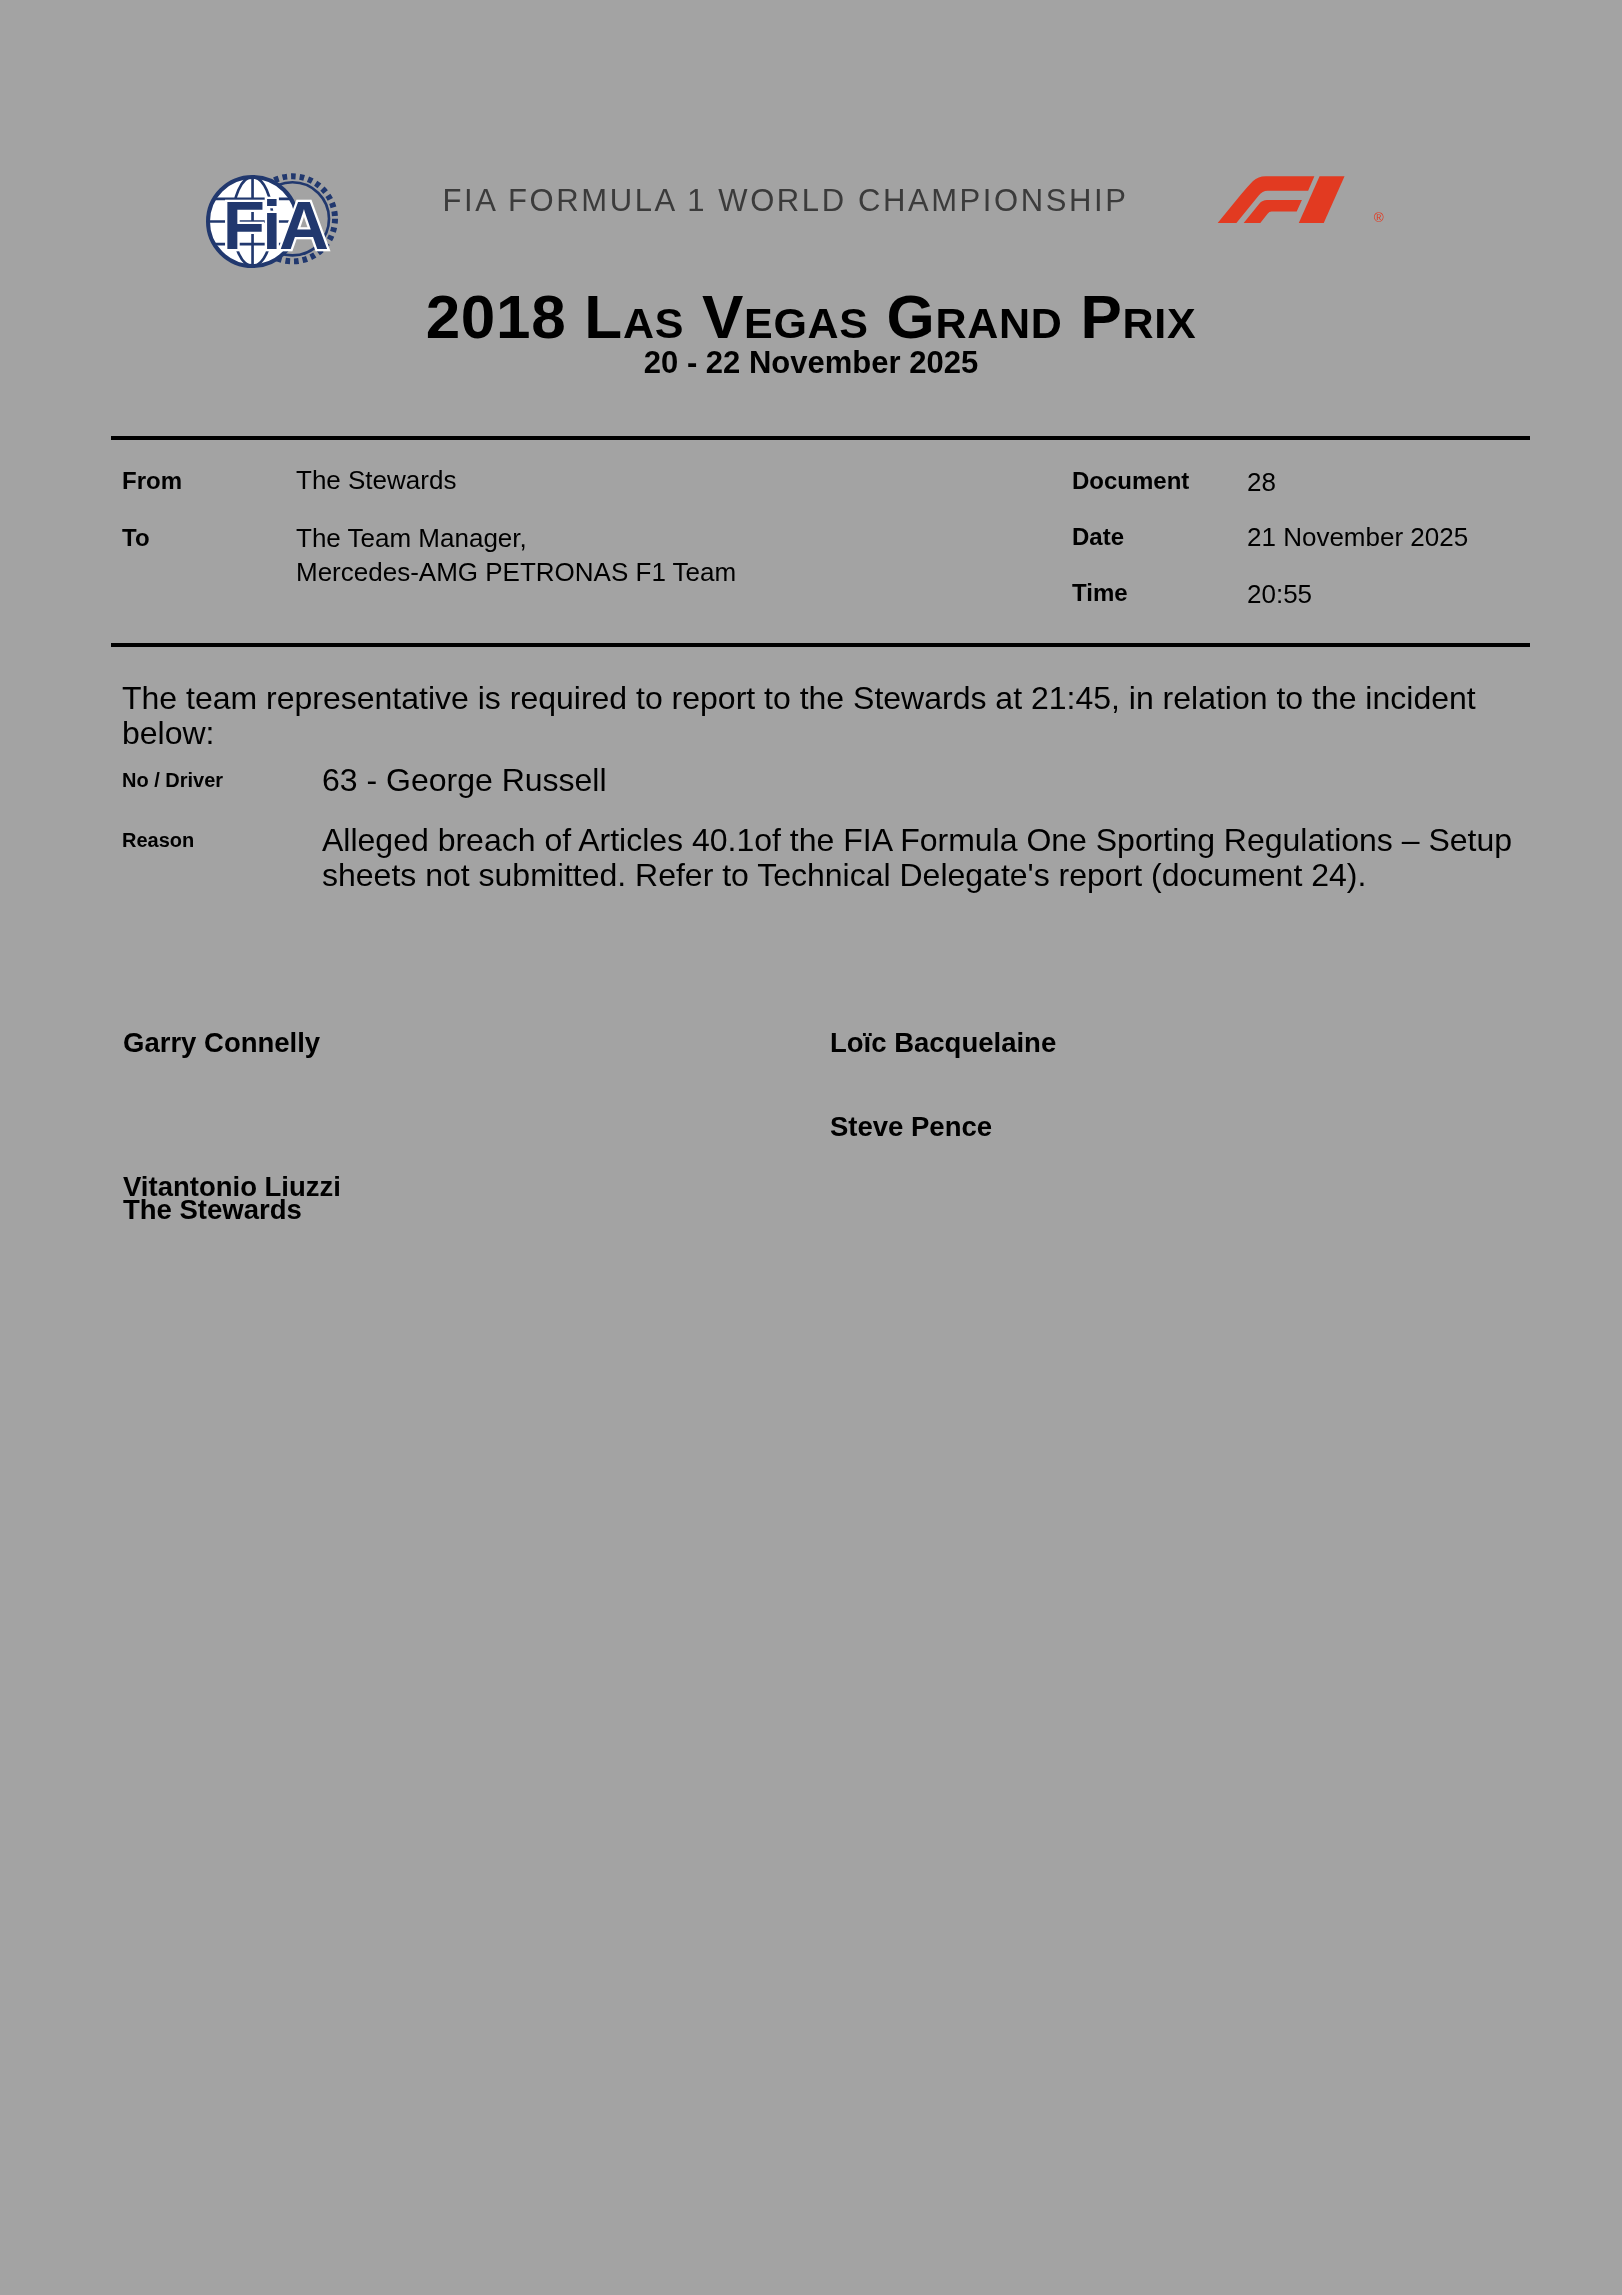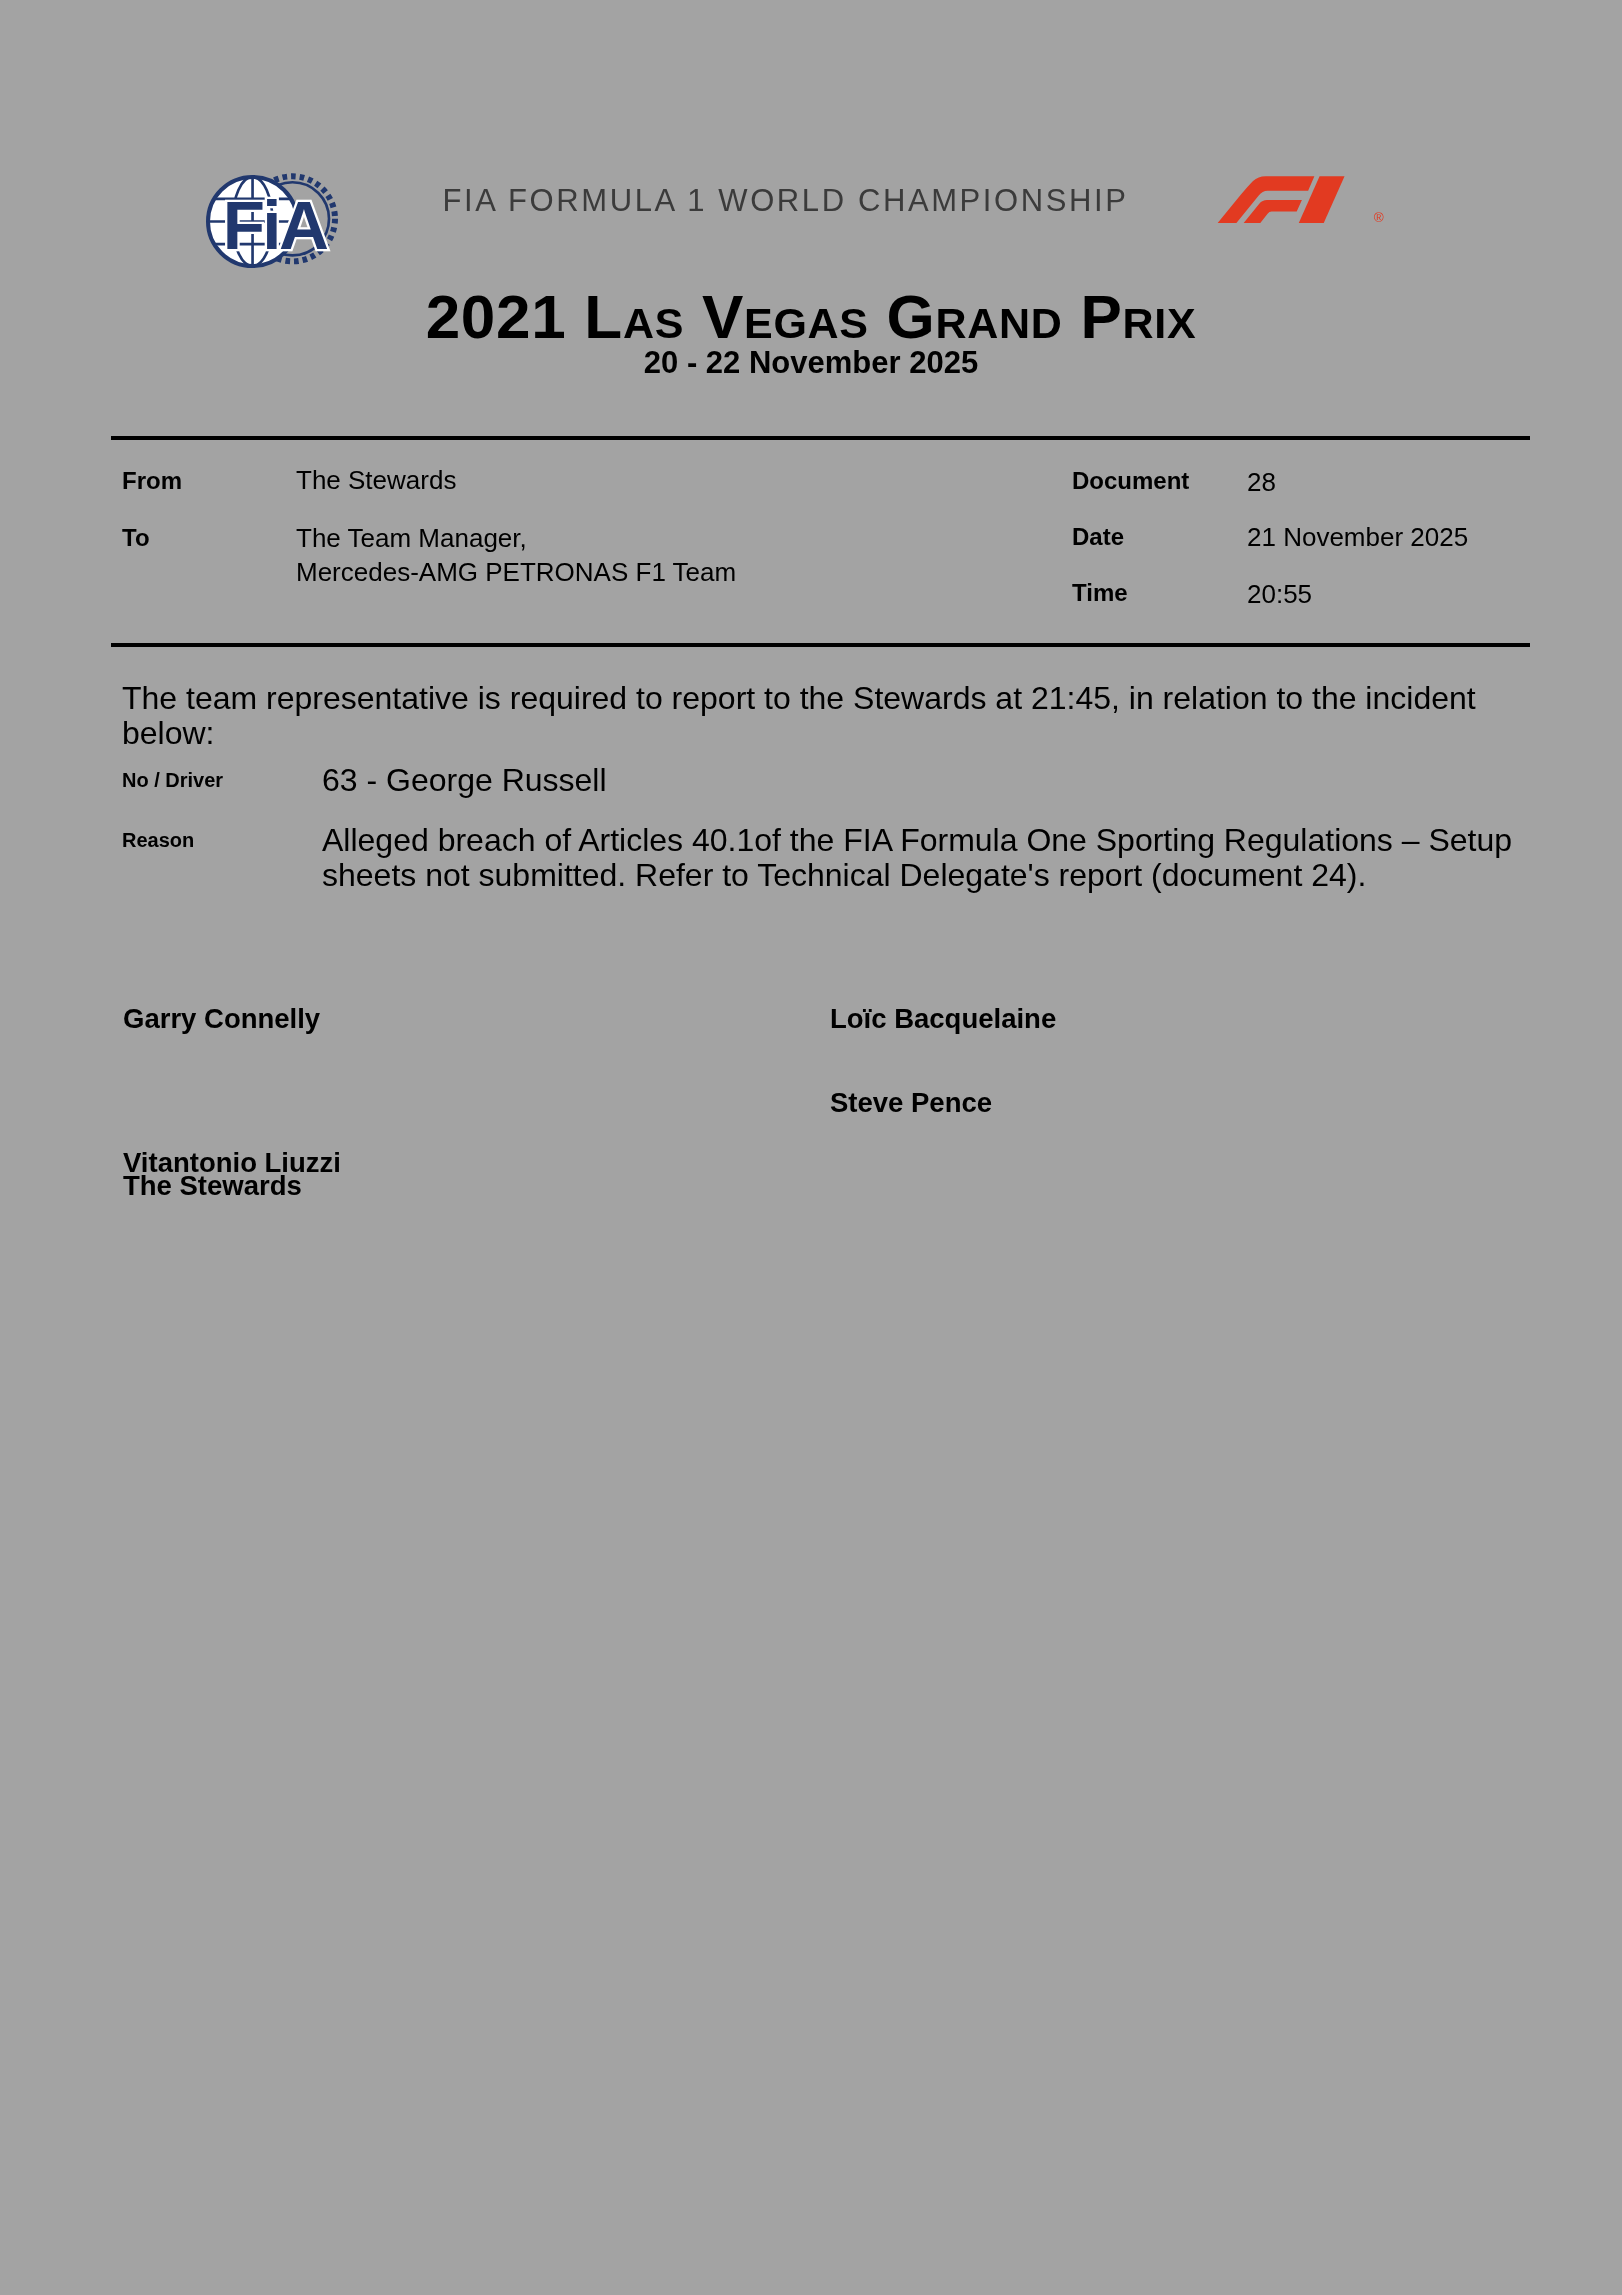--- a/index.html
+++ b/index.html
@@ -54,21 +54,21 @@
 
   .rule{left:111px; width:1419px; height:3.9px; background:var(--rule);}
   .rule-top{top:436px;}
   .rule-bottom{top:643px;}
 
   .meta-label{font-size:24px; line-height:29px; font-weight:bold; white-space:nowrap;}
   .meta-value{font-size:26px; line-height:34px; white-space:nowrap;}
 
   .body-text{font-size:32px; line-height:35px;}
   .body-label{font-size:20px; line-height:35px; font-weight:bold; white-space:nowrap;}
-  .sig{font-size:27.5px; line-height:33px; font-weight:bold; white-space:nowrap;}
+  .sig{font-size:27.5px; line-height:33px; font-weight:bold; white-space:nowrap;margin-top:24px;}
 </style>
 </head>
 <body>
 
 <div class="page">
 
   <svg class="abs fia-logo" viewBox="0 0 200 200" aria-hidden="true">
 
     <circle cx="130" cy="96" r="64" fill="none" stroke="var(--fia-navy)" stroke-width="9" stroke-dasharray="7 6"></circle>
     <circle cx="130" cy="96" r="55" fill="none" stroke="var(--fia-navy)" stroke-width="4"></circle>
@@ -84,21 +84,21 @@
 
   <div class="abs championship">FIA FORMULA 1 WORLD CHAMPIONSHIP</div>
 
   <svg class="abs f1-logo" viewBox="0 0 334 100" aria-hidden="true">
     <path d="M0,100 L44,46 Q60,27 68,19 Q78,10 92,10 L186,10 L174,38 L96,38 Q86,38 79,47 L36,100 Z" fill="var(--f1-red)"></path>
     <path d="M50,100 L80,63 Q86,56 95,56 L162,56 L152,78 L104,78 Q99,78 96,82 L82,100 Z" fill="var(--f1-red)"></path>
     <path d="M196,10 L244,10 L204,100 L156,100 Z" fill="var(--f1-red)"></path>
     <text x="310" y="98" text-anchor="middle" font-family="Liberation Sans, sans-serif" font-size="26" fill="var(--f1-red)">®</text>
   </svg>
 
-  <div class="abs event-title">2021 Las Vegas Grand Prix</div>
+  <div class="abs event-title">2018 Las Vegas Grand Prix</div>
   <div class="abs event-dates">20 - 22 November 2025</div>
 
   <div class="abs rule rule-top"></div>
 
   <div class="abs meta-label" style="left:122px;top:466px">From</div>
   <div class="abs meta-value" style="left:296px;top:463px">The Stewards</div>
 
   <div class="abs meta-label" style="left:122px;top:523px">To</div>
   <div class="abs meta-value" style="left:296px;top:521px">
     <span style="display:block">The Team Manager,</span>

